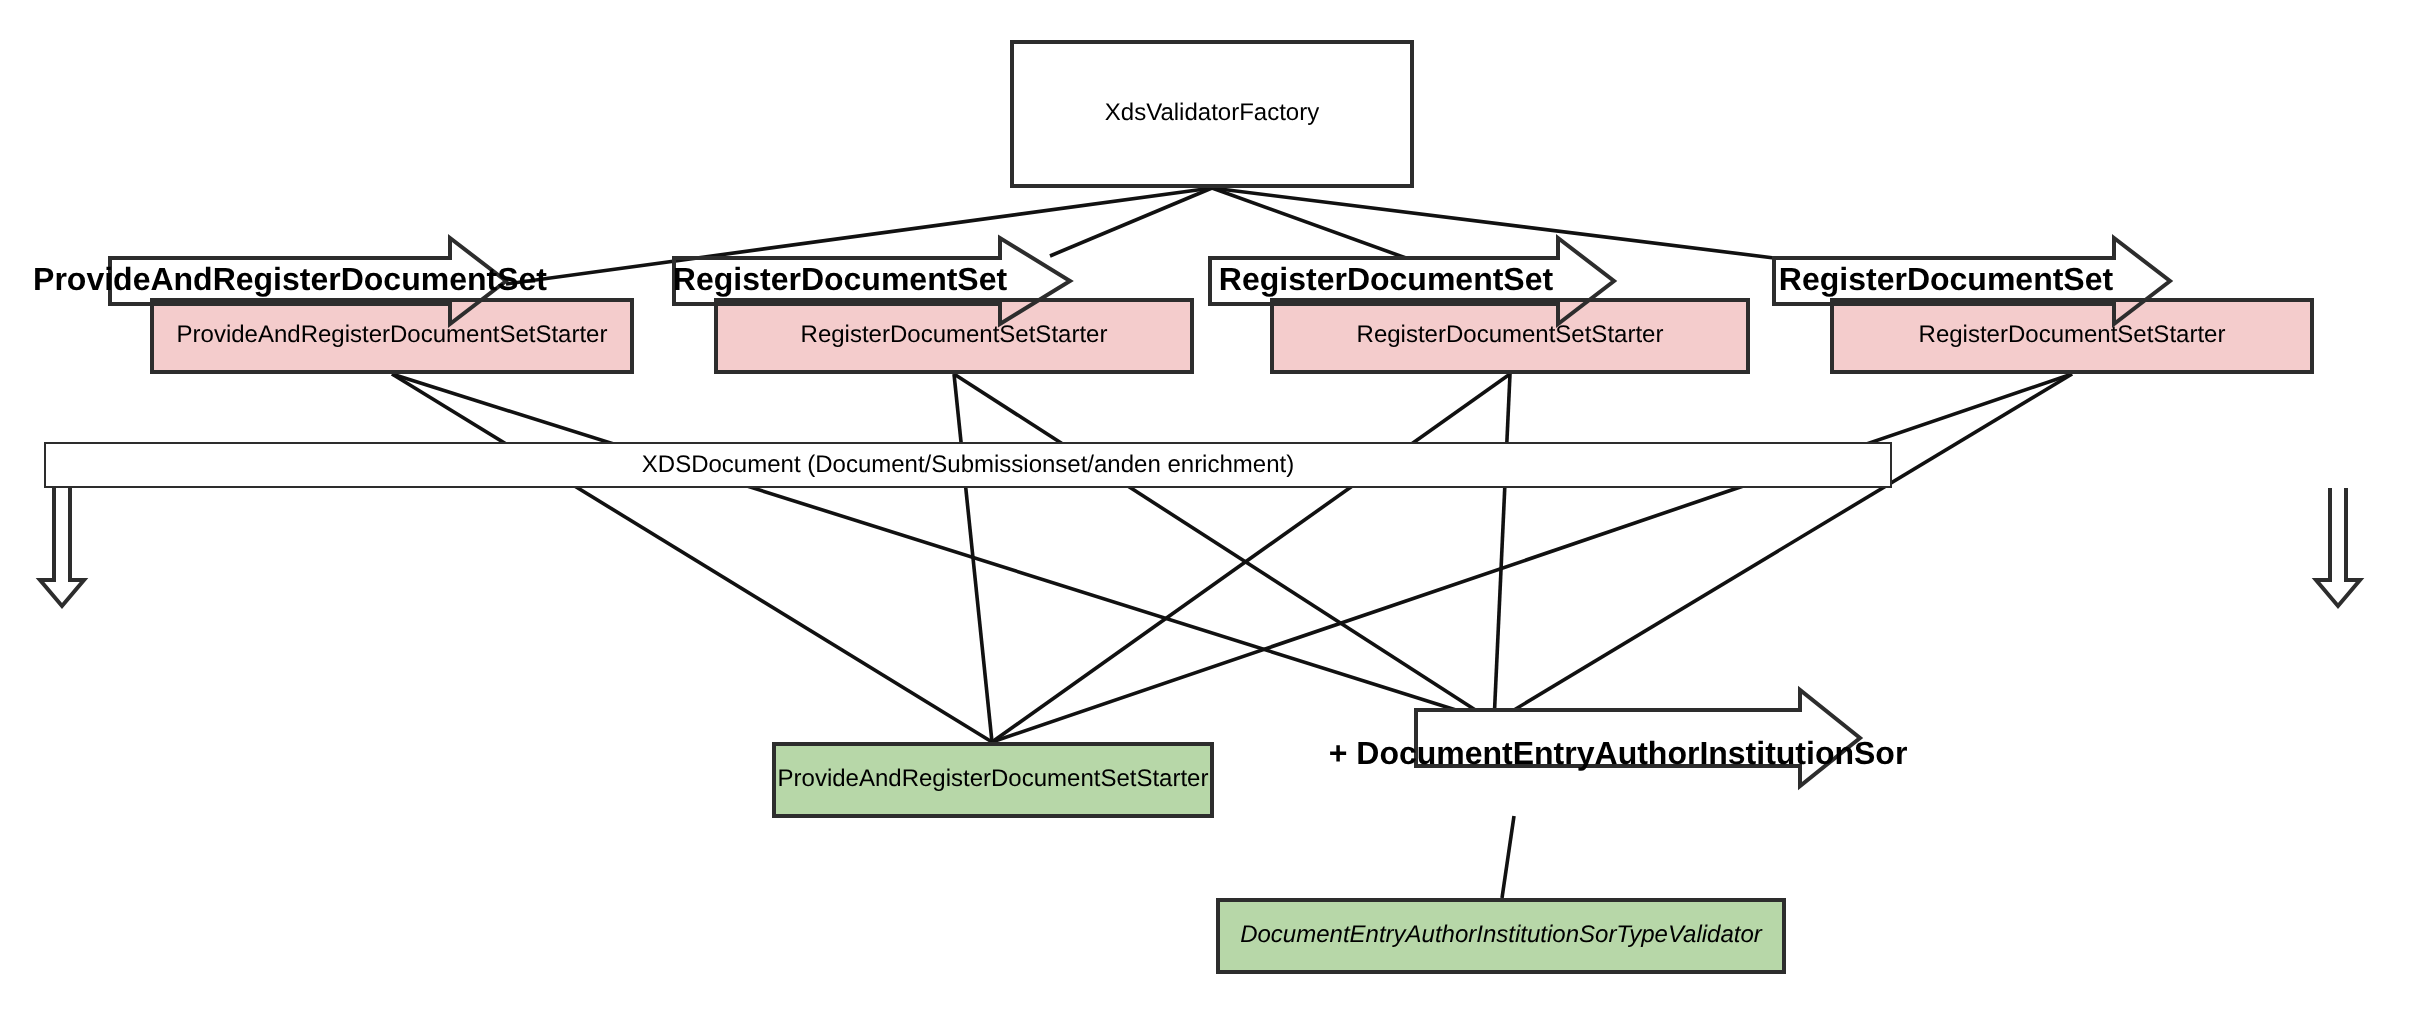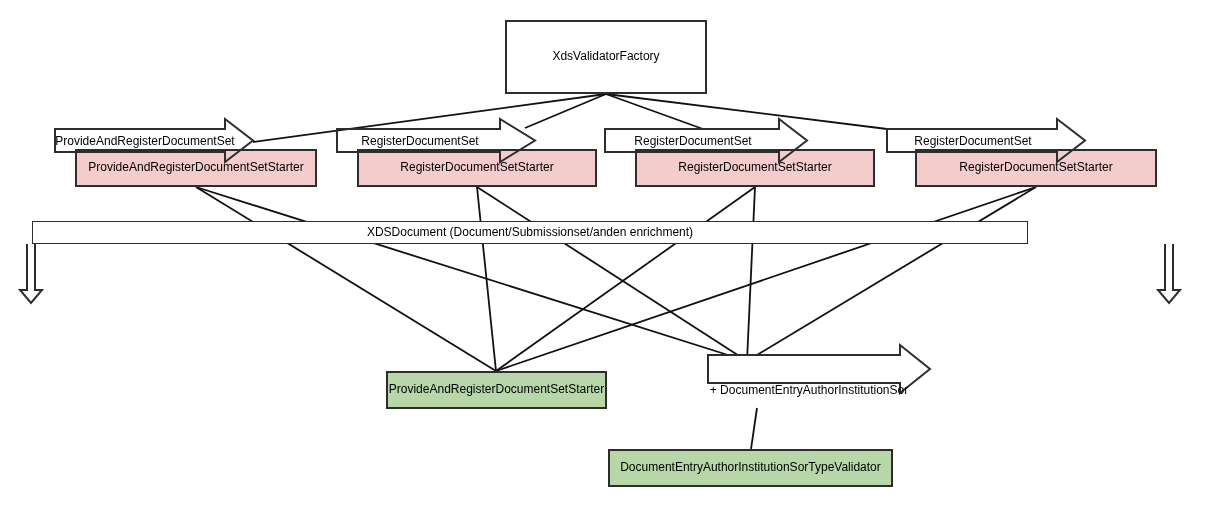--- a/index.html
+++ b/index.html
@@ -10,21 +10,21 @@
   .layer{position:absolute;left:0;top:0;width:1210px;height:508px;}
   .layer.bottom{z-index:1;}
   .layer.top{z-index:3;pointer-events:none;}
   .node{
     position:absolute;z-index:2;display:flex;align-items:center;justify-content:center;
     border:2px solid #2d2d2d;box-sizing:border-box;font-size:12px;line-height:1.1;
     text-align:center;white-space:nowrap;background:#fff;
   }
   .arrow-label{
     position:absolute;z-index:4;display:flex;align-items:center;justify-content:center;
-    font-size:12px;white-space:nowrap;text-align:center;pointer-events:none;
+    font-size:16px;white-space:nowrap;text-align:center;pointer-events:none;font-weight:bold;
   }
 </style>
 </head>
 <body>
 
 <div class="canvas">
 
   <svg class="layer bottom" width="1210" height="508" viewBox="0 0 1210 508">
     <g stroke="#111111" stroke-width="1.8">
       <line x1="606" y1="94" x2="253" y2="142"></line>
@@ -57,38 +57,38 @@
   <div class="node" style="left:357px;top:149px;width:240px;height:38px;background:#f4cccc;">
     <span>RegisterDocumentSetStarter</span>
   </div>
   <div class="node" style="left:635px;top:149px;width:240px;height:38px;background:#f4cccc;">
     <span>RegisterDocumentSetStarter</span>
   </div>
   <div class="node" style="left:915px;top:149px;width:242px;height:38px;background:#f4cccc;">
     <span>RegisterDocumentSetStarter</span>
   </div>
 
-  <div class="node" style="left:32px;top:221px;width:996px;height:23px;border-width:1.5px;">
+  <div class="node" style="left:22px;top:221px;width:924px;height:23px;border-width:1.5px;">
     <span>XDSDocument (Document/Submissionset/anden enrichment)</span>
   </div>
 
   <div class="node" style="left:386px;top:371px;width:221px;height:38px;background:#b7d7a8;">
     <span>ProvideAndRegisterDocumentSetStarter</span>
   </div>
-  <div class="node" style="left:608px;top:449px;width:285px;height:38px;background:#b7d7a8;">
+  <div class="node" style="left:608px;top:449px;width:285px;height:38px;background:#b7d7a8;font-style:italic;">
     <span>DocumentEntryAuthorInstitutionSorTypeValidator</span>
   </div>
 
   <svg class="layer top" width="1210" height="508" viewBox="0 0 1210 508">
     <path d="M55,129 H225 V119 L253,140.5 L225,162 V152 H55 Z" fill="none" stroke="#2d2d2d" stroke-width="2"></path>
     <path d="M337,129 H500 V119 L535,140.5 L500,162 V152 H337 Z" fill="none" stroke="#2d2d2d" stroke-width="2"></path>
     <path d="M605,129 H779 V119 L807,140.5 L779,162 V152 H605 Z" fill="none" stroke="#2d2d2d" stroke-width="2"></path>
     <path d="M887,129 H1057 V119 L1085,140.5 L1057,162 V152 H887 Z" fill="none" stroke="#2d2d2d" stroke-width="2"></path>
     <path d="M708,355 H900 V345 L930,369 L900,393 V383 H708 Z" fill="#ffffff" stroke="#2d2d2d" stroke-width="2"></path>
   </svg>
 
   <div class="arrow-label" style="left:50px;top:129px;width:190px;height:23px;">ProvideAndRegisterDocumentSet</div>
   <div class="arrow-label" style="left:337px;top:129px;width:166px;height:23px;">RegisterDocumentSet</div>
   <div class="arrow-label" style="left:605px;top:129px;width:176px;height:23px;">RegisterDocumentSet</div>
   <div class="arrow-label" style="left:887px;top:129px;width:172px;height:23px;">RegisterDocumentSet</div>
-  <div class="arrow-label" style="left:700px;top:368px;width:218px;height:43px;">+ DocumentEntryAuthorInstitutionSor</div>
+  <div class="arrow-label" style="left:700px;top:356px;width:218px;height:43px;">+ DocumentEntryAuthorInstitutionSor</div>
 
 </div>
 
 </body></html>

